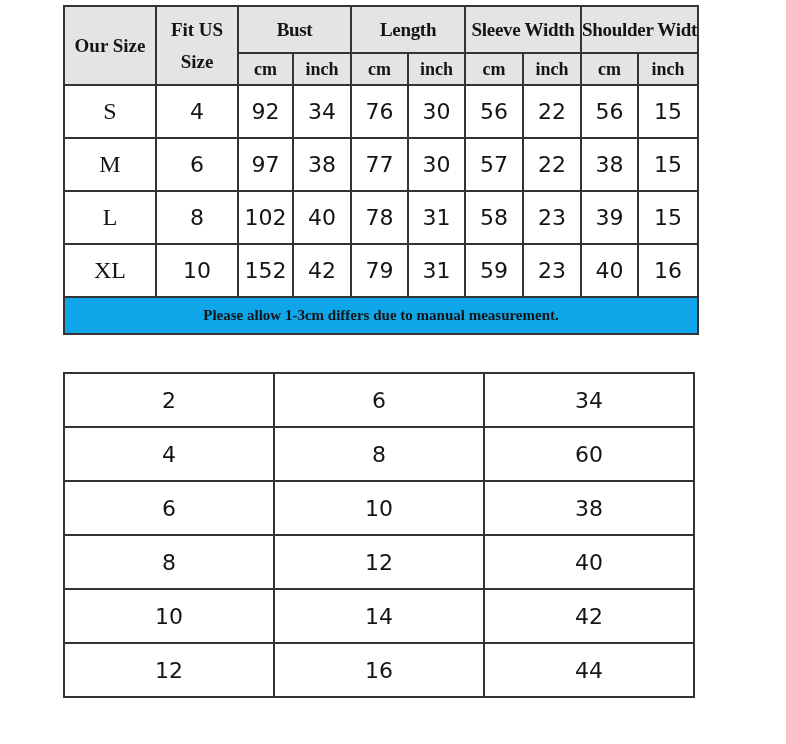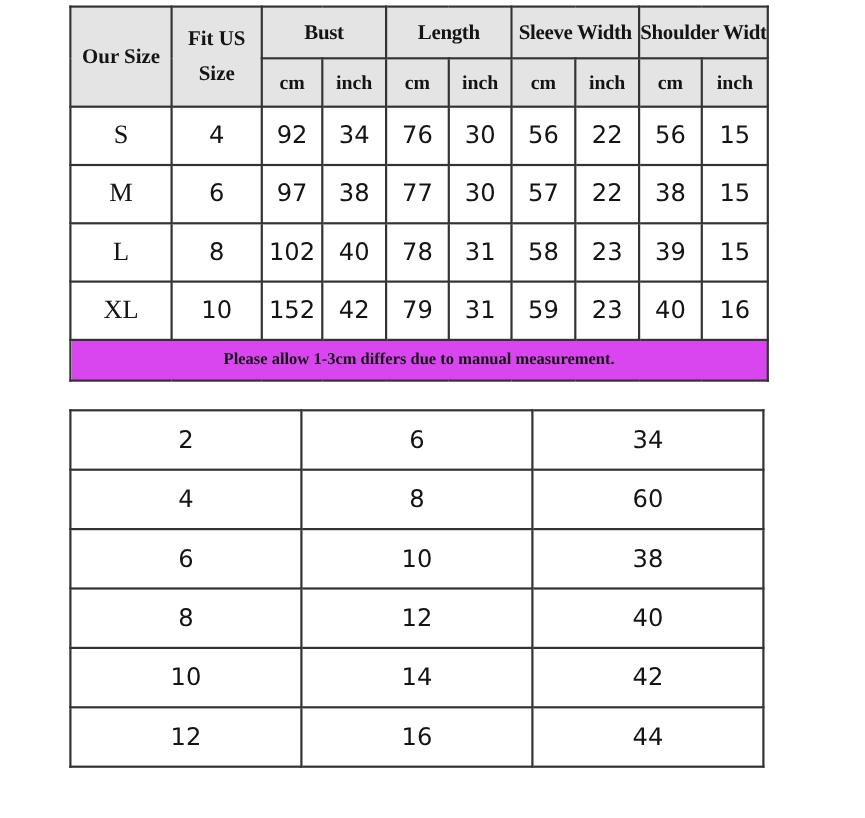--- a/index.html
+++ b/index.html
@@ -48,37 +48,37 @@
   #size-chart .group-th {
     font-size: 19px;
     white-space: nowrap;
     letter-spacing: -0.3px;
     text-align: center;
   }
   #size-chart .unit-th {
     font-size: 18px;
   }
   #size-chart tr.hrow1 { height: 47px; }
-  #size-chart tr.hrow2 { height: 44px; }
+  #size-chart tr.hrow2 { height: 32px; }
   #size-chart tr.drow  { height: 53px; }
   #size-chart tr.nrow  { height: 37px; }
 
   #size-chart td.size-label {
     font-family: "Liberation Serif", serif;
     font-size: 24px;
   }
   #size-chart td.num {
     font-family: "DejaVu Sans", sans-serif;
     font-size: 22px;
   }
   #size-chart td.note-cell {
     font-family: "Liberation Serif", serif;
     font-weight: bold;
     font-size: 15px;
-    background: #d946ef;
+    background: #0ea5e9;
     margin-left: 36px;
   }
 
   
   #conversion-chart {
     left: 63px;
     top: 372px;
     width: 630px;
   }
   #conversion-chart th {

